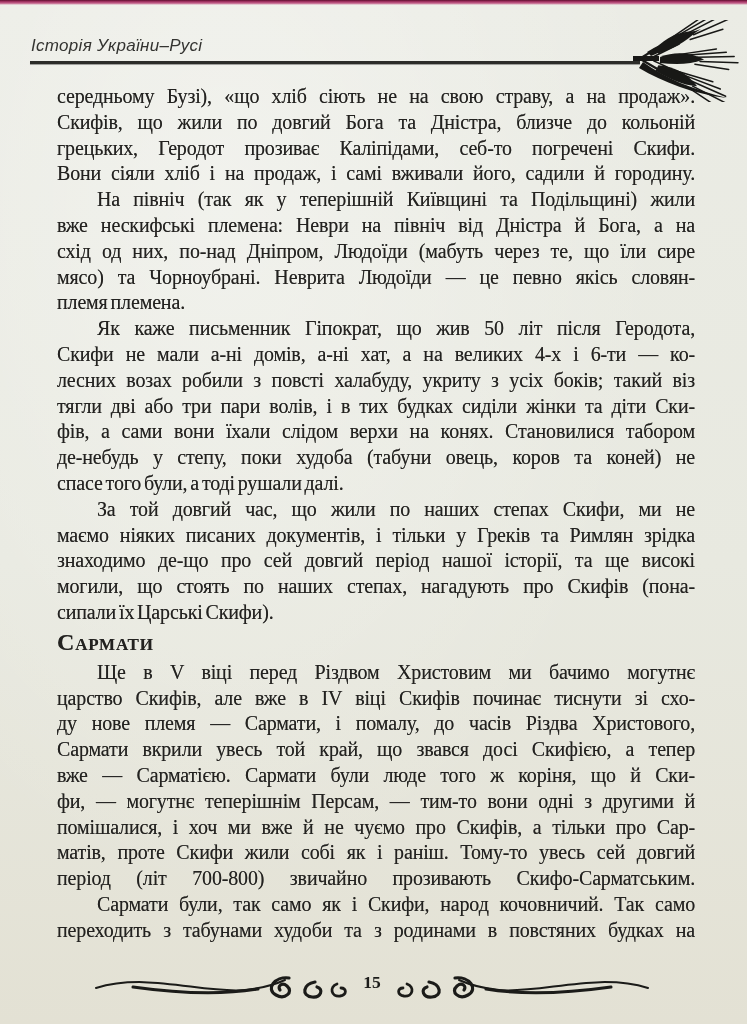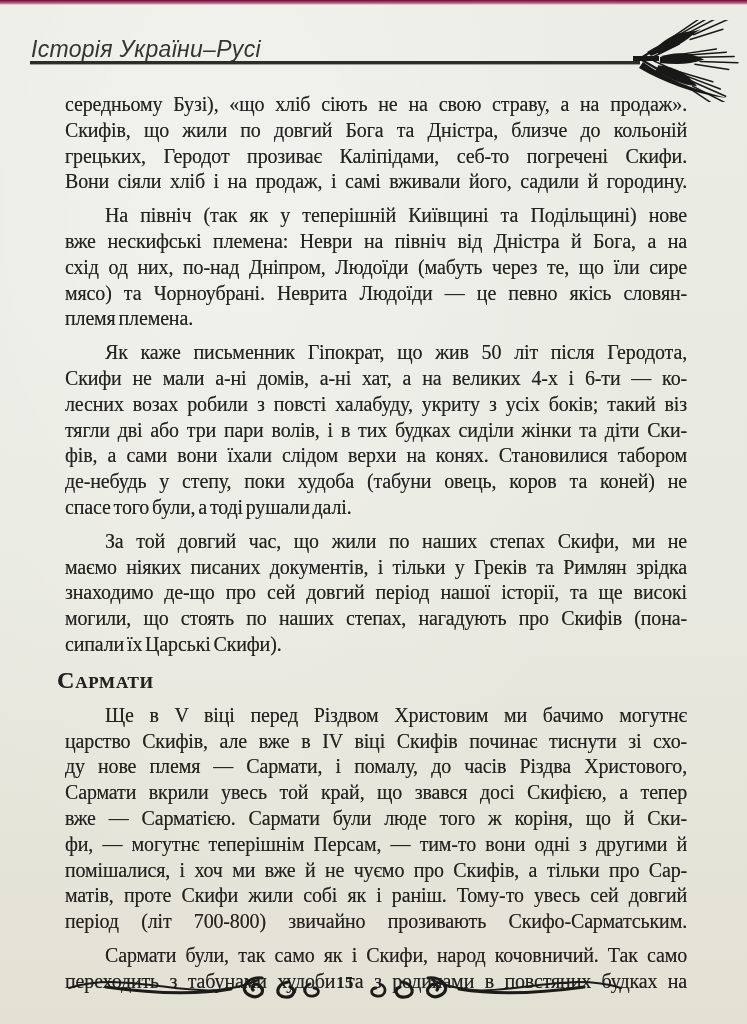--- a/index.html
+++ b/index.html
@@ -19,63 +19,63 @@
   
   .top-edge {
     position: absolute; left: 0; top: 0; width: 747px; height: 5px;
     background: linear-gradient(180deg, #5f0e2e 0%, #a63767 35%, #c4638c 65%, rgba(196,99,140,0) 100%);
   }
   
   .running-title {
     position: absolute; left: 31px; top: 36px;
     font-family: "Liberation Sans", sans-serif;
     font-style: italic;
-    font-size: 23px;
+    font-size: 17px;
     letter-spacing: 0.3px;
     color: #343431;
   }
   .header-rule {
     position: absolute; left: 30px; top: 61px;
     width: 610px; height: 2.6px;
     background: #2c2c29;
     box-shadow: 0 0.5px 0.5px rgba(40,40,40,0.4);
   }
   .wheat { position: absolute; left: 633px; top: 20px; }
   
   .text-block {
     position: absolute; left: 57px; top: 84px; width: 638px;
     color: #232220;
     font-size: 20px;
     line-height: 25.8px;
     word-spacing: -2px;
     letter-spacing: -0.15px;
     text-shadow: 0 0 0.5px rgba(35,34,32,0.55);
   }
-  .para { margin: 8px; }
+  .para { margin: 0; }
   .line {
     text-align: justify;
     text-align-last: justify;
     -moz-text-align-last: justify;
     height: 25.8px; overflow: hidden;
   }
   .line.short { text-align-last: left; -moz-text-align-last: left; }
   .line.first { text-indent: 40px; }
   .section-heading {
     margin: 2px 0 3px 0;
     font-size: 24px;
     line-height: 29px;
     font-weight: bold;
     font-variant: small-caps;
     letter-spacing: 0.8px;
     color: #232220;
   }
   
   .footer {
     position: absolute; left: 66px; top: 962px; width: 612px; height: 44px;
-    display: flex; align-items: center; justify-content: flex-start; gap: 12px;
+    display: flex; align-items: center; justify-content: center; gap: 12px;
     color: #1d1d1b;
   }
   .flourish { flex: 0 0 auto; }
   .mirror { transform: scaleX(-1); }
   .page-number {
     font-family: "Liberation Serif", serif;
     font-weight: bold;
     font-size: 17.5px;
     padding-bottom: 3px;
     color: #1d1d1b;
@@ -119,21 +119,21 @@
   </svg>
 
   <div class="text-block">
       <div class="para">
         <div class="line">середньому Бузі), «що хліб сіють не на свою страву, а на продаж».</div>
         <div class="line">Скифів, що жили по довгий Бога та Дністра, близче до кольоній</div>
         <div class="line">грецьких, Геродот прозиває Каліпідами, себ-то погречені Скифи.</div>
         <div class="line">Вони сіяли хліб і на продаж, і самі вживали його, садили й городину.</div>
       </div>
       <div class="para">
-        <div class="line first">На північ (так як у теперішній Київщині та Подільщині) нове</div>
+        <div class="line first">На північ (так як у теперішній Київщині та Подільщині) жили</div>
         <div class="line">вже нескифські племена: Неври на північ від Дністра й Бога, а на</div>
         <div class="line">схід од них, по-над Дніпром, Людоїди (мабуть через те, що їли сире</div>
         <div class="line">мясо) та Чорноубрані. Неврита Людоїди — це певно якісь словян-</div>
         <div class="line short">племя племена.</div>
       </div>
       <div class="para">
         <div class="line first">Як каже письменник Гіпократ, що жив 50 літ після Геродота,</div>
         <div class="line">Скифи не мали а-ні домів, а-ні хат, а на великих 4-х і 6-ти — ко-</div>
         <div class="line">лесних возах робили з повсті халабуду, укриту з усіх боків; такий віз</div>
         <div class="line">тягли дві або три пари волів, і в тих будках сиділи жінки та діти Ски-</div>

